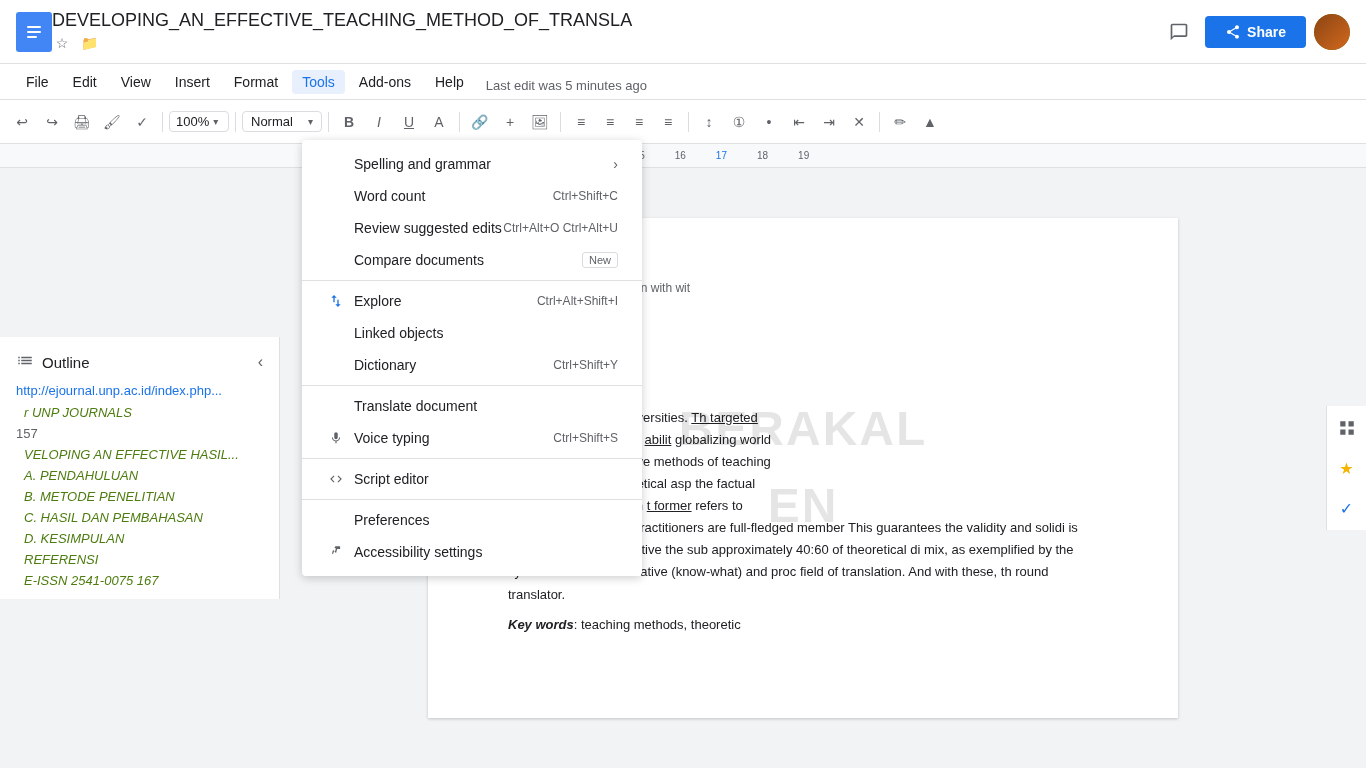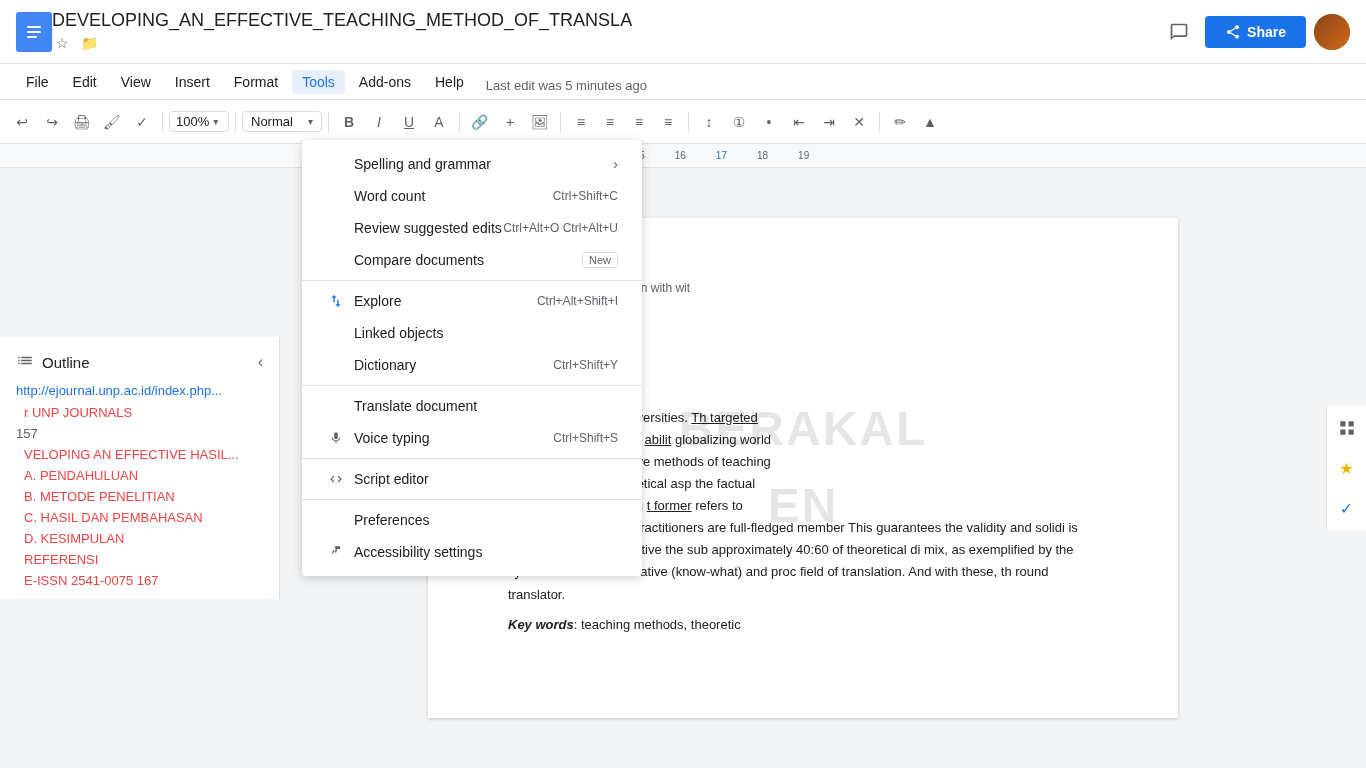--- a/index.html
+++ b/index.html
@@ -36,21 +36,21 @@
 
     
     .ruler { background: #f8f9fa; height: 24px; border-bottom: 1px solid #e0e0e0; display: flex; align-items: center; padding: 0 0 0 292px; font-size: 10px; color: #5f6368; overflow: hidden; }
 
     
     .sidebar { width: 280px; background: #fff; border-right: 1px solid #e0e0e0; flex-shrink: 0; overflow-y: auto; padding: 8px 0; }
     .sidebar-header { display: flex; align-items: center; justify-content: space-between; padding: 8px 16px; }
     .sidebar-title { font-size: 15px; color: #202124; font-weight: 500; display: flex; align-items: center; gap: 8px; }
     .sidebar-close { cursor: pointer; color: #5f6368; font-size: 16px; }
     .outline-link { font-size: 13px; color: #1a73e8; padding: 4px 16px; display: block; cursor: pointer; white-space: nowrap; overflow: hidden; text-overflow: ellipsis; }
-    .outline-heading { font-size: 13px; color: #ef4444; padding: 3px 16px 3px 24px; cursor: pointer; white-space: nowrap; overflow: hidden; text-overflow: ellipsis; }
+    .outline-heading { font-size: 13px; color: #4d7c0f; padding: 3px 16px 3px 24px; cursor: pointer; white-space: nowrap; overflow: hidden; text-overflow: ellipsis; font-style: italic; }
     .outline-number { font-size: 13px; color: #5f6368; padding: 3px 16px; cursor: pointer; }
 
     
     .doc-area { flex: 1; background: #f1f3f4; overflow: auto; padding: 20px; position: relative; }
     .doc-page { background: #fff; margin: 0 auto; width: 750px; min-height: 500px; padding: 60px 80px; box-shadow: 0 1px 3px rgba(0,0,0,0.2); font-size: 13px; color: #202124; line-height: 1.6; position: relative; }
     .doc-watermark { position: absolute; top: 50%; left: 50%; transform: translate(-50%, -50%); font-size: 48px; font-weight: bold; color: rgba(0,0,0,0.1); text-align: center; pointer-events: none; letter-spacing: 2px; }
     .doc-text { font-size: 13px; line-height: 1.7; }
     .doc-text strong, .doc-text b { font-weight: bold; }
     .doc-underline { text-decoration: underline; }
 

